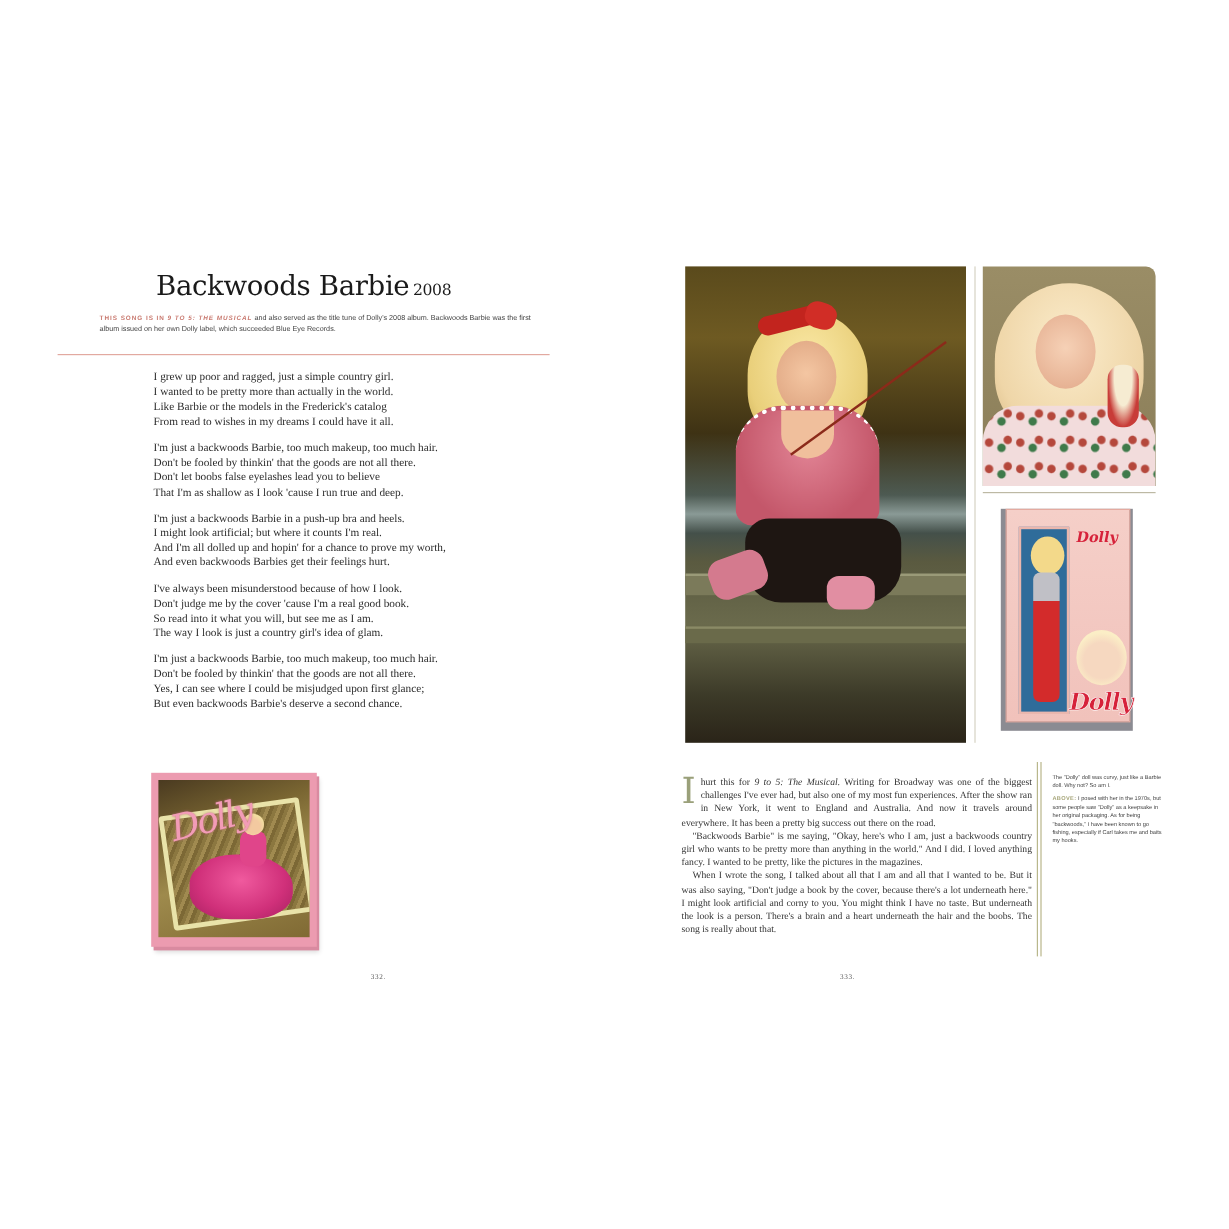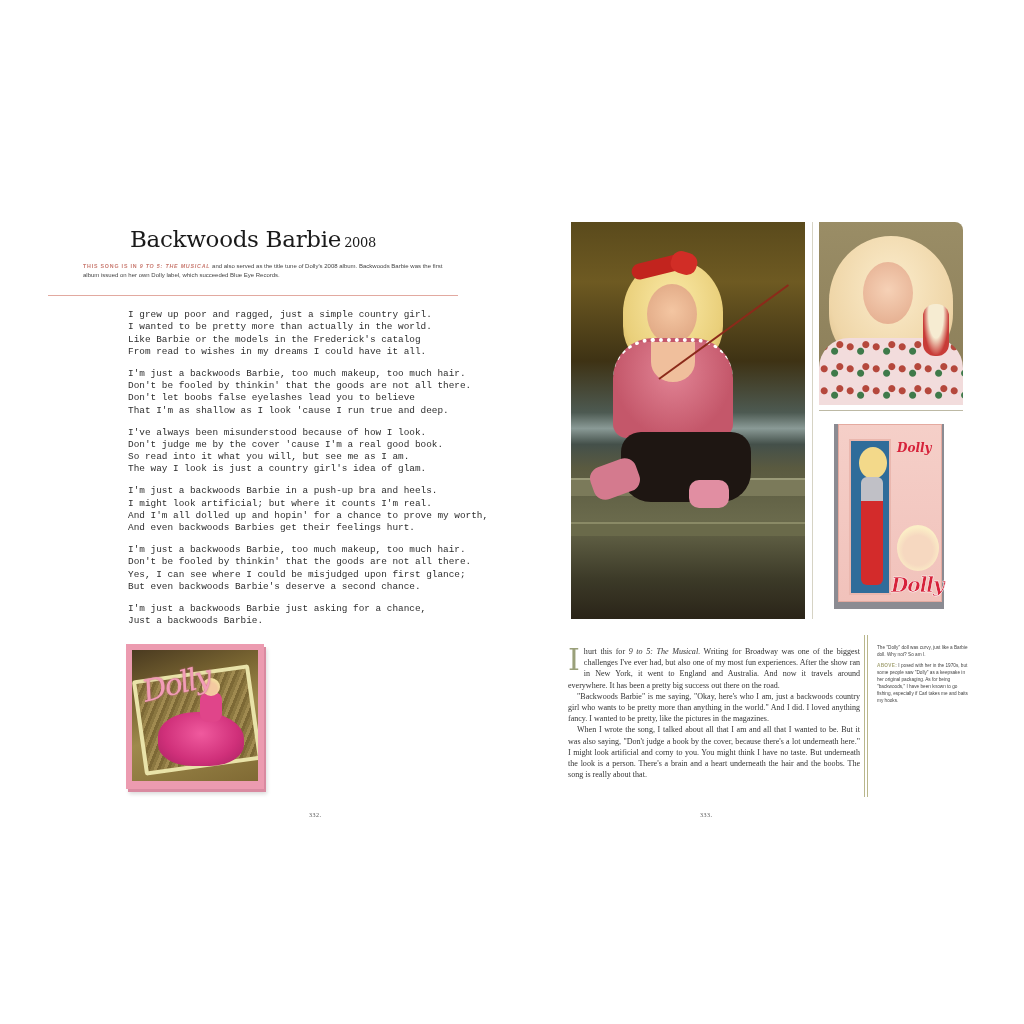--- a/index.html
+++ b/index.html
@@ -10,21 +10,21 @@
   .title-wrap { position: absolute; left: 48px; top: 226px; width: 410px; text-align: center; }
   .title { font-family: "DejaVu Serif", serif; font-weight: normal; font-size: 23px; color: #1a1a1a; letter-spacing: -0.3px; }
   .title .year { font-size: 13px; margin-left: 3px; }
 
   .intro { position: absolute; left: 83px; top: 262px; width: 360px; font-family: "Liberation Sans", sans-serif; font-size: 6px; line-height: 9px; color: #444; }
   .intro .lead { color: #c97a70; font-weight: bold; letter-spacing: 0.8px; font-size: 5.3px; }
   .intro .lead i { font-style: italic; }
 
   .rule-left { position: absolute; left: 48px; top: 295px; width: 410px; height: 1px; background: #e2a9a0; }
 
-  .lyrics { position: absolute; left: 128px; top: 309px; width: 280px; font-size: 9.4px; line-height: 12.3px; color: #2d2d2d; font-family: Liberation Mono, monospace; }
+  .lyrics { position: absolute; left: 128px; top: 309px; width: 280px; font-size: 9.4px; line-height: 12.3px; color: #2d2d2d; }
   .stanza { margin-bottom: 9.6px; }
   .stanza div { white-space: nowrap; }
 
   .album { position: absolute; left: 126px; top: 644px; width: 138px; height: 145px; background: #ec9bb0; box-shadow: 2px 3px 0 #d98aa0, 3px 5px 4px rgba(0,0,0,0.15); }
   .album-inner { position: absolute; left: 6px; top: 6px; right: 6px; bottom: 8px; overflow: hidden;
       background: linear-gradient(160deg, #4a3a20 0%, #7a6632 30%, #9e8a4c 55%, #806a34 100%); }
   .album-truck { position: absolute; left: 6px; top: 22px; width: 118px; height: 96px; border: 4px solid #e9e3a9; border-radius: 3px; transform: rotate(-8deg);
       background: repeating-linear-gradient(120deg, #8b7740 0 3px, #a08a50 3px 6px, #7c6835 6px 9px); }
   .album-dress { position: absolute; left: 26px; top: 62px; width: 86px; height: 54px; border-radius: 45% 50% 40% 40%; background: radial-gradient(ellipse at 50% 40%, #f05a9e, #d0307a 60%, #a62060); }
   .album-torso { position: absolute; left: 68px; top: 42px; width: 22px; height: 30px; border-radius: 8px; background: #e0458a; }
@@ -105,40 +105,36 @@
       <div>Like Barbie or the models in the Frederick's catalog</div>
       <div>From read to wishes in my dreams I could have it all.</div>
     </div>
     <div class="stanza">
       <div>I'm just a backwoods Barbie, too much makeup, too much hair.</div>
       <div>Don't be fooled by thinkin' that the goods are not all there.</div>
       <div>Don't let boobs false eyelashes lead you to believe</div>
       <div>That I'm as shallow as I look 'cause I run true and deep.</div>
     </div>
     <div class="stanza">
+      <div>I'm just a backwoods Barbie in a push-up bra and heels.</div>
+      <div>I might look artificial; but where it counts I'm real.</div>
+      <div>And I'm all dolled up and hopin' for a chance to prove my worth,</div>
+      <div>And even backwoods Barbies get their feelings hurt.</div>
+    </div>
+    <div class="stanza">
       <div>I've always been misunderstood because of how I look.</div>
       <div>Don't judge me by the cover 'cause I'm a real good book.</div>
       <div>So read into it what you will, but see me as I am.</div>
       <div>The way I look is just a country girl's idea of glam.</div>
     </div>
     <div class="stanza">
-      <div>I'm just a backwoods Barbie in a push-up bra and heels.</div>
-      <div>I might look artificial; but where it counts I'm real.</div>
-      <div>And I'm all dolled up and hopin' for a chance to prove my worth,</div>
-      <div>And even backwoods Barbies get their feelings hurt.</div>
-    </div>
-    <div class="stanza">
       <div>I'm just a backwoods Barbie, too much makeup, too much hair.</div>
       <div>Don't be fooled by thinkin' that the goods are not all there.</div>
       <div>Yes, I can see where I could be misjudged upon first glance;</div>
       <div>But even backwoods Barbie's deserve a second chance.</div>
-    </div>
-    <div class="stanza">
-      <div>I'm just a backwoods Barbie just asking for a chance,</div>
-      <div>Just a backwoods Barbie.</div>
     </div>
   </div>
 
 <div class="album">
   <div class="album-inner">
     <div class="album-truck"></div>
     <div class="album-dress"></div>
     <div class="album-torso"></div>
     <div class="album-head"></div>
     <div class="album-logo">Dolly</div>

